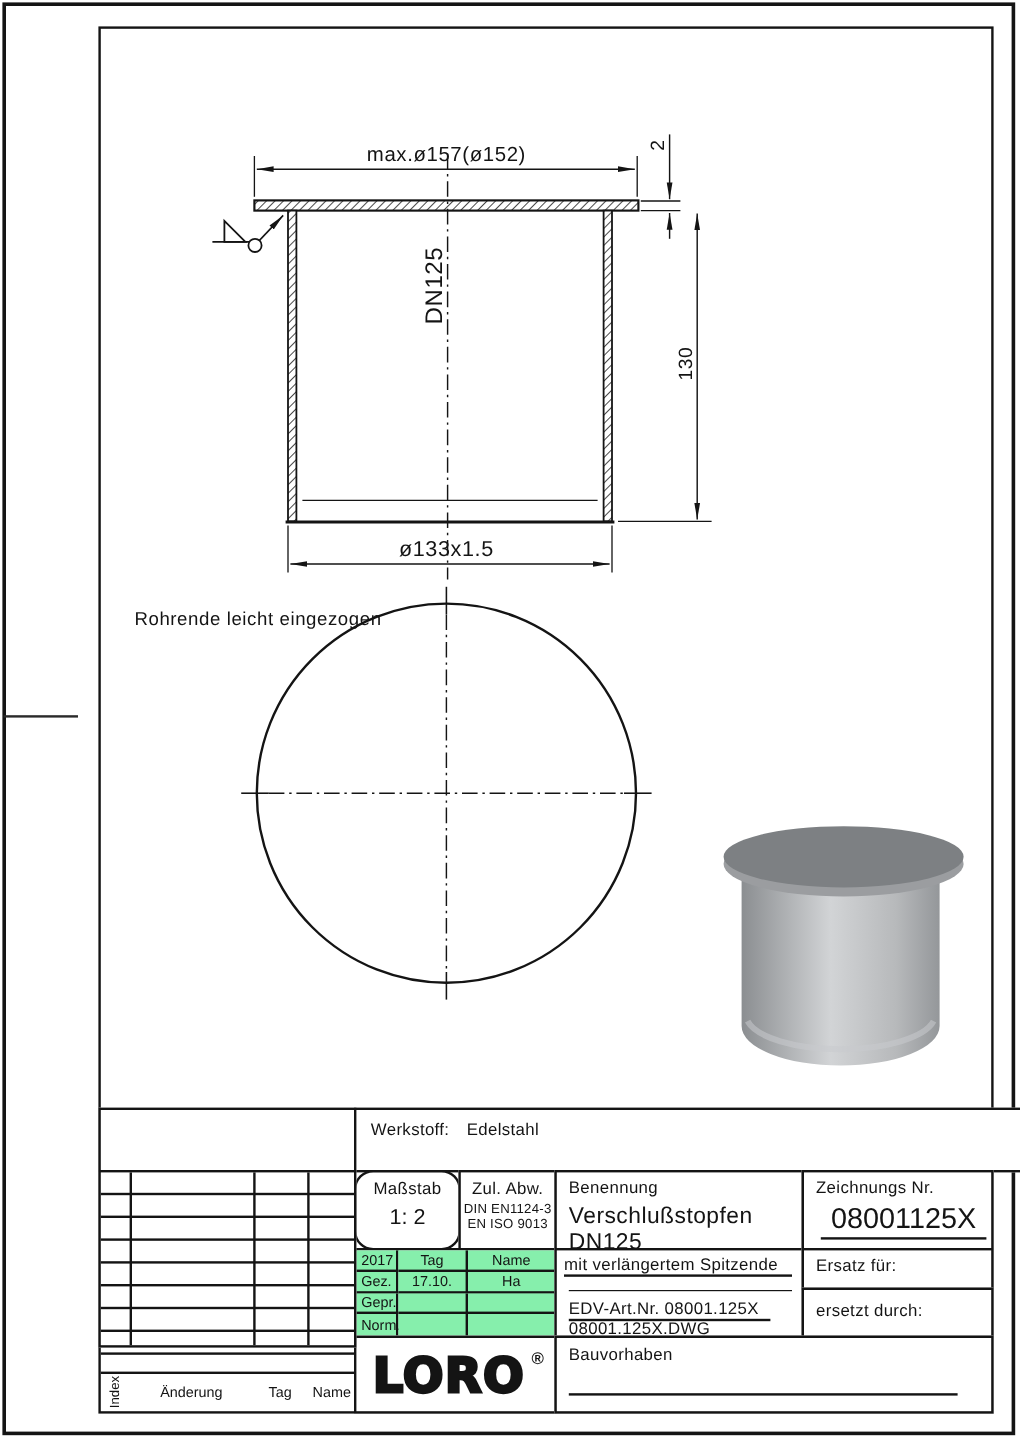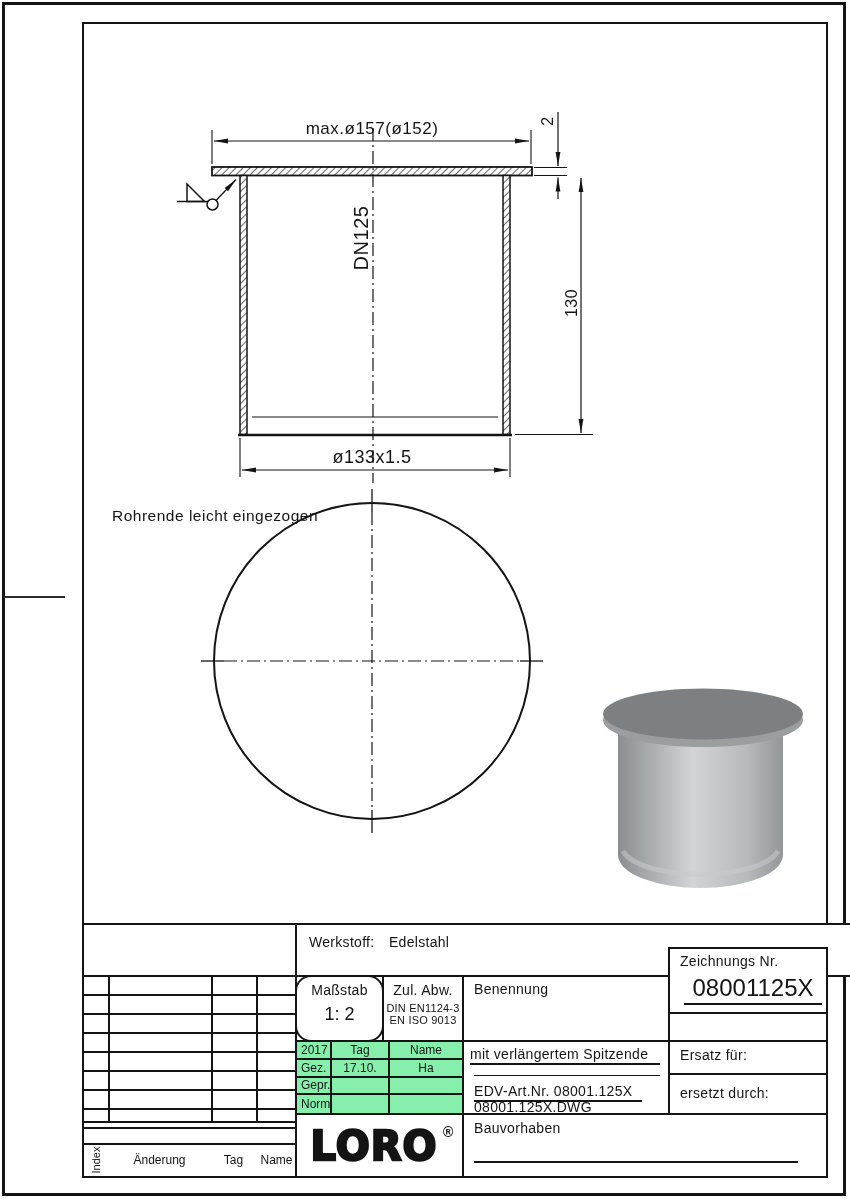--- a/index.html
+++ b/index.html
@@ -122,23 +122,24 @@
 </div>
 
 <div class="tb" style="left:382px; top:975px; width:82px; height:67px; text-align:center; padding-top:5px;">
   <div class="lbl">Zul. Abw.</div>
   <div class="sm" style="margin-top:4px;">DIN EN1124-3</div>
   <div class="sm">EN ISO 9013</div>
 </div>
 
 <div class="tb" style="left:462px; top:975px; width:208px; height:67px; padding:4px 0 0 10px;">
   <div class="lbl">Benennung</div>
-</div>
-
-<div class="tb" style="left:668px; top:947px; width:160px; height:67px; padding:4px 0 0 10px;">
+  <div class="big u" style="margin-top:6px;">Verschlußstopfen DN125</div>
+</div>
+
+<div class="tb" style="left:668px; top:975px; width:160px; height:67px; padding:4px 0 0 10px;">
   <div class="lbl">Zeichnungs Nr.</div>
   <div style="text-align:center; margin-top:5px;">
     <span class="u" style="font-size:24px; padding:0 8px 1px 8px;">08001125X</span>
   </div>
 </div>
 
 <div class="tb" style="left:295px; top:1040px; width:169px; height:75px; display:grid; grid-template-columns:35px 58px 1fr; grid-template-rows:repeat(4,1fr); border-width:2px;">
   <div class="cell">2017</div>
   <div class="cell center">Tag</div>
   <div class="cell center" style="border-right:none">Name</div>

